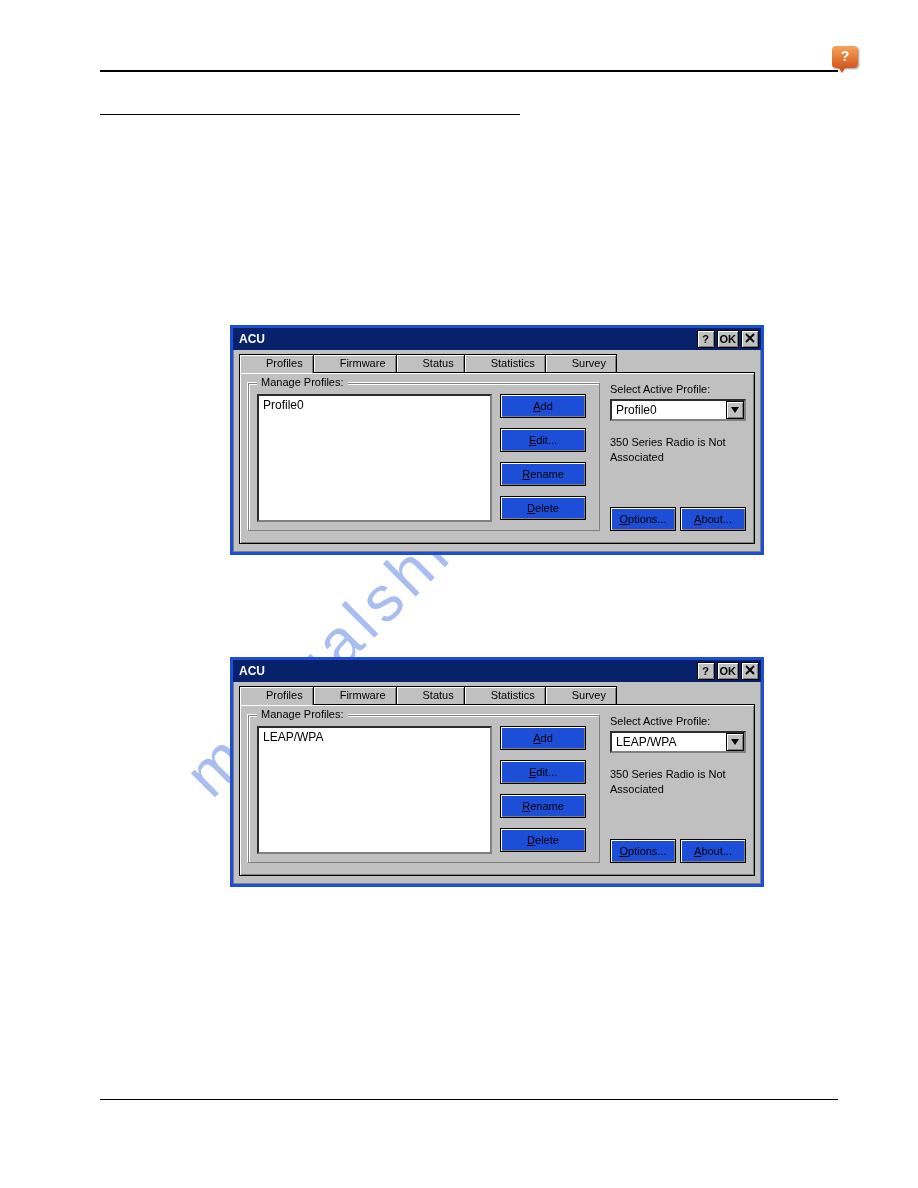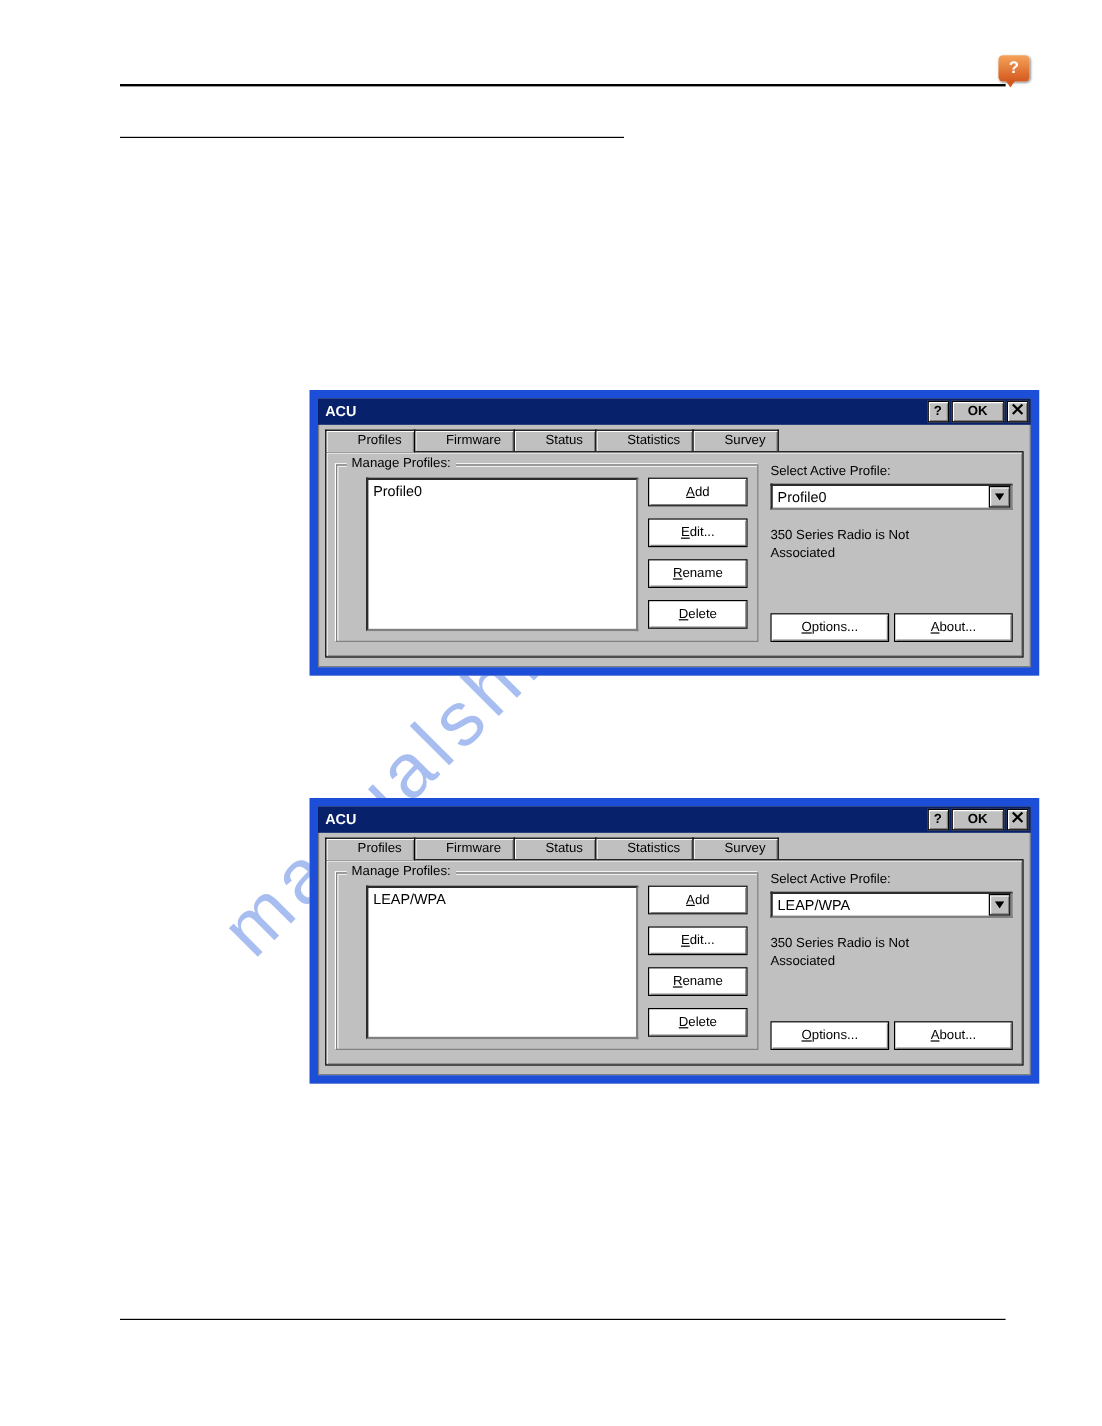--- a/index.html
+++ b/index.html
@@ -39,26 +39,25 @@
     border-right: 4px solid transparent;
     border-top: 6px solid #d4581f;
   }
   .top-rule { border-top: 2px solid #000; margin-top: 20px; }
   .sub-rule { border-top: 1px solid #000; margin-top: 42px; width: 420px; }
 
   .dialog-wrap { margin: 210px 0 0 130px; }
   .dialog-wrap.second { margin-top: 102px; }
 
   .dialog {
-    width: 608px;
-    background: #c0c0c0;
-    border: 7px solid #1d4ed8;
+    width: 534px;
+    background: #c0c0c0;
+    border: 3px solid #1d4ed8;
     box-shadow: 0 0 0 1px #808080 inset;
     position: relative;
-    margin-left: 28px;
   }
   .titlebar {
     height: 22px;
     background: linear-gradient(to right, #08216b, #08216b);
     color: #fff;
     display: flex;
     align-items: center;
     padding: 0 2px 0 6px;
     font-size: 12px;
     font-weight: bold;
@@ -72,21 +71,21 @@
     background: #c0c0c0;
     border: 1px solid #000;
     box-shadow: inset 1px 1px 0 #fff, inset -1px -1px 0 #808080;
     color: #000;
     font-size: 11px;
     font-weight: bold;
     text-align: center;
     line-height: 14px;
     display: flex; align-items: center; justify-content: center;
   }
-  .title-btn.ok { font-size: 11px; padding: 0 13px; }
+  .title-btn.ok { font-size: 11px; padding: 0 2px; }
   .title-btn.close svg { width: 10px; height: 10px; }
 
   .tab-row {
     display: flex;
     padding: 4px 6px 0 6px;
     gap: 0;
   }
   .tab {
     background: #c0c0c0;
     border: 1px solid #000;
@@ -113,21 +112,21 @@
     display: flex;
     gap: 10px;
     position: relative;
   }
   .dialog-inner-pad { padding-bottom: 2px; }
 
   .groupbox {
     border: 1px solid #808080;
     box-shadow: 1px 1px 0 #fff inset, -1px -1px 0 #fff;
     position: relative;
-    padding: 10px 8px 8px 24px;
+    padding: 10px 8px 8px 8px;
   }
   .groupbox .legend {
     position: absolute;
     top: -8px;
     left: 8px;
     background: #c0c0c0;
     padding: 0 4px;
     font-size: 11px;
     color: #000;
   }
@@ -137,21 +136,21 @@
     height: 128px;
     border: 2px inset #808080;
     background: #fff;
     font-size: 12px;
     color: #000;
     padding: 2px 4px;
   }
   .btn-col { display: flex; flex-direction: column; gap: 10px; width: 86px; }
   .btn {
     height: 24px;
-    background: #ffffff;
+    background: #1d4ed8;
     border: 1px solid #000;
     box-shadow: inset 1px 1px 0 #fff, inset -1px -1px 0 #808080;
     font-size: 11px;
     color: #000;
     display: flex;
     align-items: center;
     justify-content: center;
     padding: 0 6px;
   }
   .btn .u { text-decoration: underline; }

